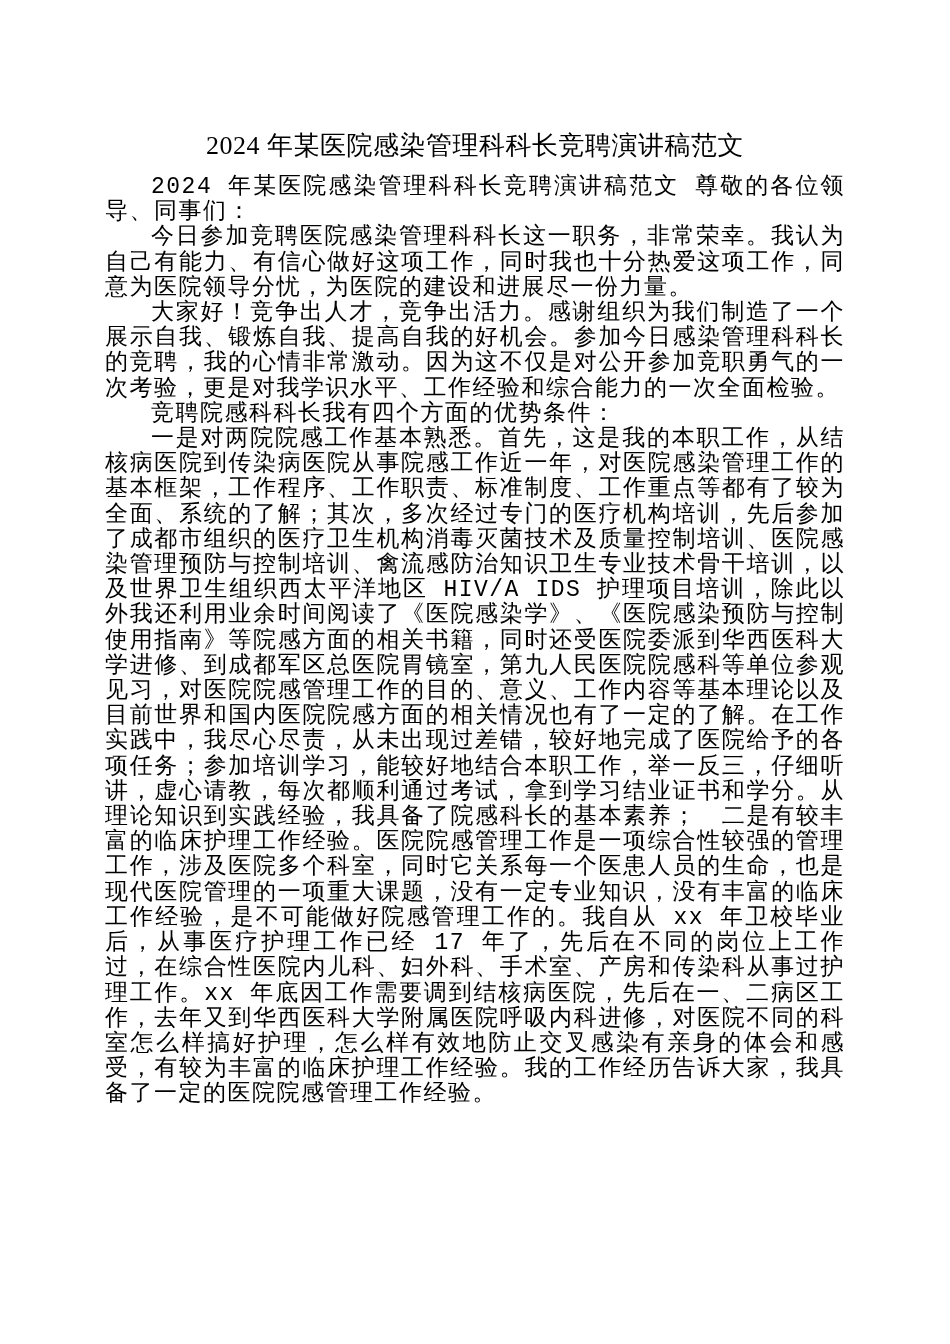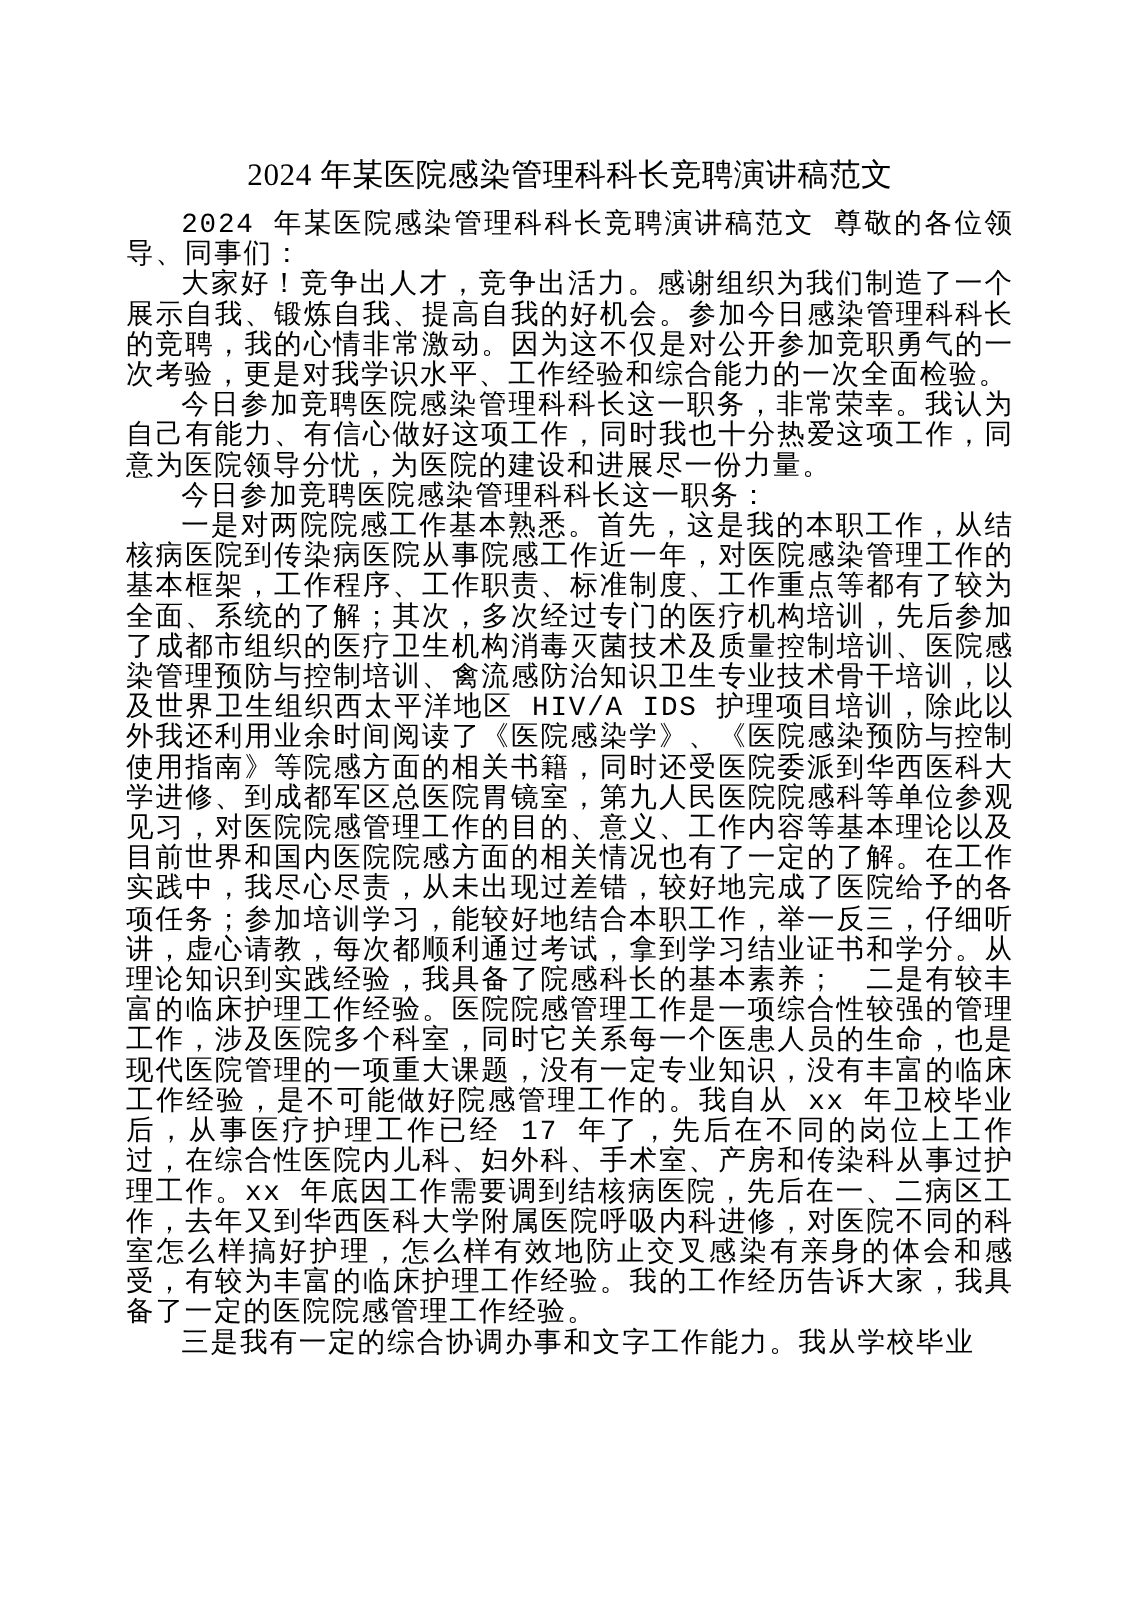--- a/index.html
+++ b/index.html
@@ -41,19 +41,18 @@
     word-break: break-all;
   }
 </style>
 </head>
 <body style="background: rgb(255, 255, 255); color: rgb(0, 0, 0);">
 
 <div class="doc">
   <h1 class="title">2024 年某医院感染管理科科长竞聘演讲稿范文</h1>
   <div class="body">
       <p class="para">2024 年某医院感染管理科科长竞聘演讲稿范文 尊敬的各位领导、同事们：</p>
+      <p class="para">今日参加竞聘医院感染管理科科长这一职务，非常荣幸。我认为自己有能力、有信心做好这项工作，同时我也十分热爱这项工作，同意为医院领导分忧，为医院的建设和进展尽一份力量。</p>
       <p class="para">大家好！竞争出人才，竞争出活力。感谢组织为我们制造了一个展示自我、锻炼自我、提高自我的好机会。参加今日感染管理科科长的竞聘，我的心情非常激动。因为这不仅是对公开参加竞职勇气的一次考验，更是对我学识水平、工作经验和综合能力的一次全面检验。</p>
-      <p class="para">今日参加竞聘医院感染管理科科长这一职务，非常荣幸。我认为自己有能力、有信心做好这项工作，同时我也十分热爱这项工作，同意为医院领导分忧，为医院的建设和进展尽一份力量。</p>
-      <p class="para">今日参加竞聘医院感染管理科科长这一职务：</p>
+      <p class="para">竞聘院感科科长我有四个方面的优势条件：</p>
       <p class="para">一是对两院院感工作基本熟悉。首先，这是我的本职工作，从结核病医院到传染病医院从事院感工作近一年，对医院感染管理工作的基本框架，工作程序、工作职责、标准制度、工作重点等都有了较为全面、系统的了解；其次，多次经过专门的医疗机构培训，先后参加了成都市组织的医疗卫生机构消毒灭菌技术及质量控制培训、医院感染管理预防与控制培训、禽流感防治知识卫生专业技术骨干培训，以及世界卫生组织西太平洋地区 HIV/A IDS 护理项目培训，除此以外我还利用业余时间阅读了《医院感染学》、《医院感染预防与控制使用指南》等院感方面的相关书籍，同时还受医院委派到华西医科大学进修、到成都军区总医院胃镜室，第九人民医院院感科等单位参观见习，对医院院感管理工作的目的、意义、工作内容等基本理论以及目前世界和国内医院院感方面的相关情况也有了一定的了解。在工作实践中，我尽心尽责，从未出现过差错，较好地完成了医院给予的各项任务；参加培训学习，能较好地结合本职工作，举一反三，仔细听讲，虚心请教，每次都顺利通过考试，拿到学习结业证书和学分。从理论知识到实践经验，我具备了院感科长的基本素养；　二是有较丰富的临床护理工作经验。医院院感管理工作是一项综合性较强的管理工作，涉及医院多个科室，同时它关系每一个医患人员的生命，也是现代医院管理的一项重大课题，没有一定专业知识，没有丰富的临床工作经验，是不可能做好院感管理工作的。我自从 xx 年卫校毕业后，从事医疗护理工作已经 17 年了，先后在不同的岗位上工作过，在综合性医院内儿科、妇外科、手术室、产房和传染科从事过护理工作。xx 年底因工作需要调到结核病医院，先后在一、二病区工作，去年又到华西医科大学附属医院呼吸内科进修，对医院不同的科室怎么样搞好护理，怎么样有效地防止交叉感染有亲身的体会和感受，有较为丰富的临床护理工作经验。我的工作经历告诉大家，我具备了一定的医院院感管理工作经验。</p>
-      <p class="para">三是我有一定的综合协调办事和文字工作能力。我从学校毕业</p>
     </div>
 </div>
 
 </body></html>

